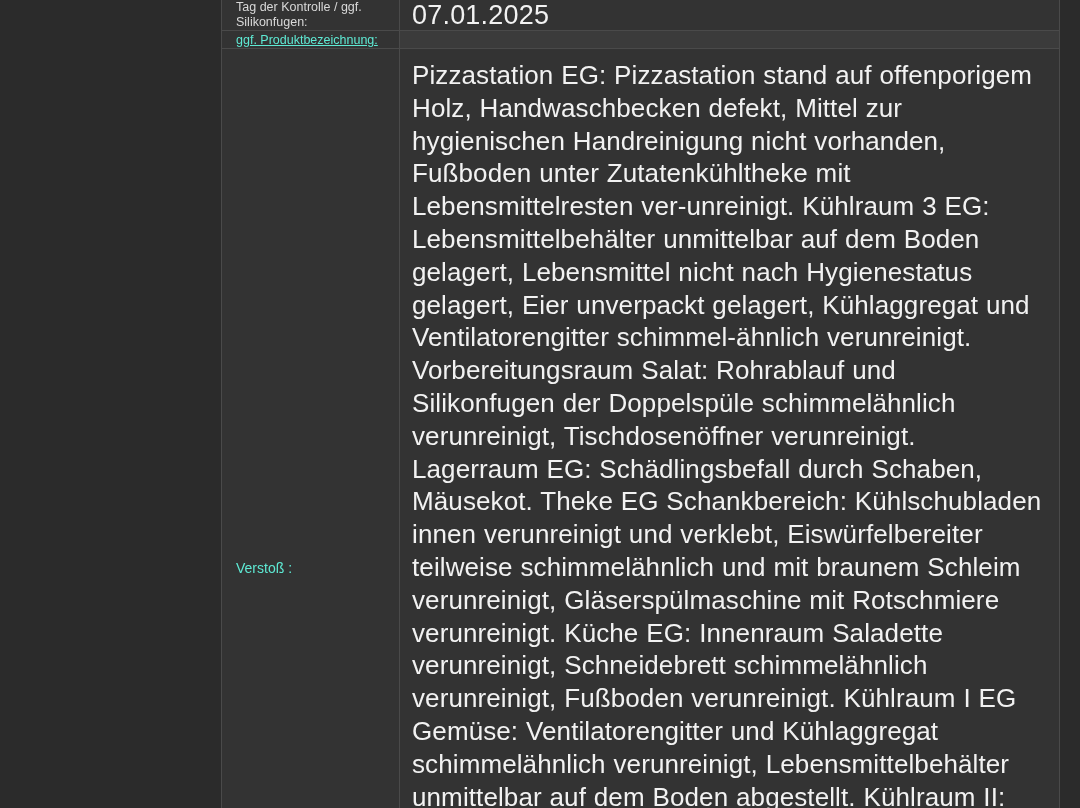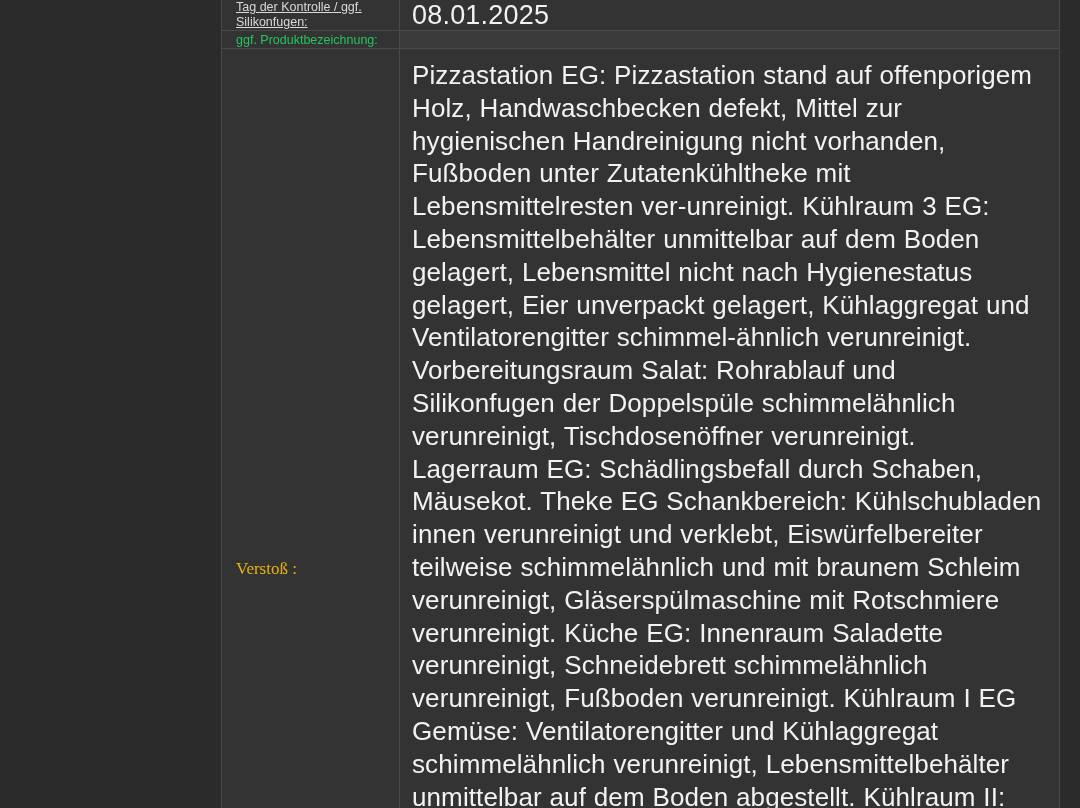--- a/index.html
+++ b/index.html
@@ -56,21 +56,20 @@
     box-sizing: border-box;
     padding: 0 10px 0 12px;
     color: #ffffff;
   }
   
   .row-date {
     height: 30px;
   }
   .row-date .label-cell {
     padding-top: 0;
-    text-decoration: underline;
   }
   .row-date .value-cell {
     font-size: 27px;
     line-height: 30px;
     font-weight: 400;
     color: #f2f2f2;
     letter-spacing: 0.2px;
   }
   .label-line {
     display: block;
@@ -79,40 +78,40 @@
   .row-product {
     height: 19px;
     border-bottom: 1px solid #4a4a4a;
     border-top: 1px solid #4a4a4a;
   }
   .row-product .label-cell {
     padding-top: 1px;
     font-size: 12.5px;
     line-height: 16px;
     border-right: 1px solid #4a4a4a;
-    color: #22c55e;
+    color: #5eead4;
+    text-decoration: underline;
   }
   .row-product .value-cell {
     background: #3b3b3b;
   }
   
   .row-violation {
     height: 759px;
   }
   .row-violation .label-cell {
     position: relative;
     border-right: 1px solid #4a4a4a;
   }
   .violation-label {
     position: absolute;
     left: 14px;
     top: 512px;
-    font-size: 17px;
-    color: #eab308;
-    font-family: Liberation Serif, serif;
+    font-size: 14px;
+    color: #5eead4;
   }
   .violation-text {
     font-size: 26px;
     line-height: 32.8px;
     color: #f2f2f2;
     padding-top: 10px;
     padding-right: 6px;
     text-align: left;
     letter-spacing: 0.1px;
     word-spacing: 0.5px;
@@ -126,21 +125,21 @@
 
   <div class="gutter-left"></div>
 
   <div class="doc">
 
     <div class="row row-date">
       <div class="label-cell">
         <span class="label-line">Tag der Kontrolle / ggf.</span>
         <span class="label-line">Silikonfugen:</span>
       </div>
-      <div class="value-cell">08.01.2025</div>
+      <div class="value-cell">07.01.2025</div>
     </div>
 
     <div class="row row-product">
       <div class="label-cell">ggf. Produktbezeichnung:</div>
       <div class="value-cell"></div>
     </div>
 
     <div class="row row-violation">
       <div class="label-cell">
         <span class="violation-label">Verstoß :</span>

